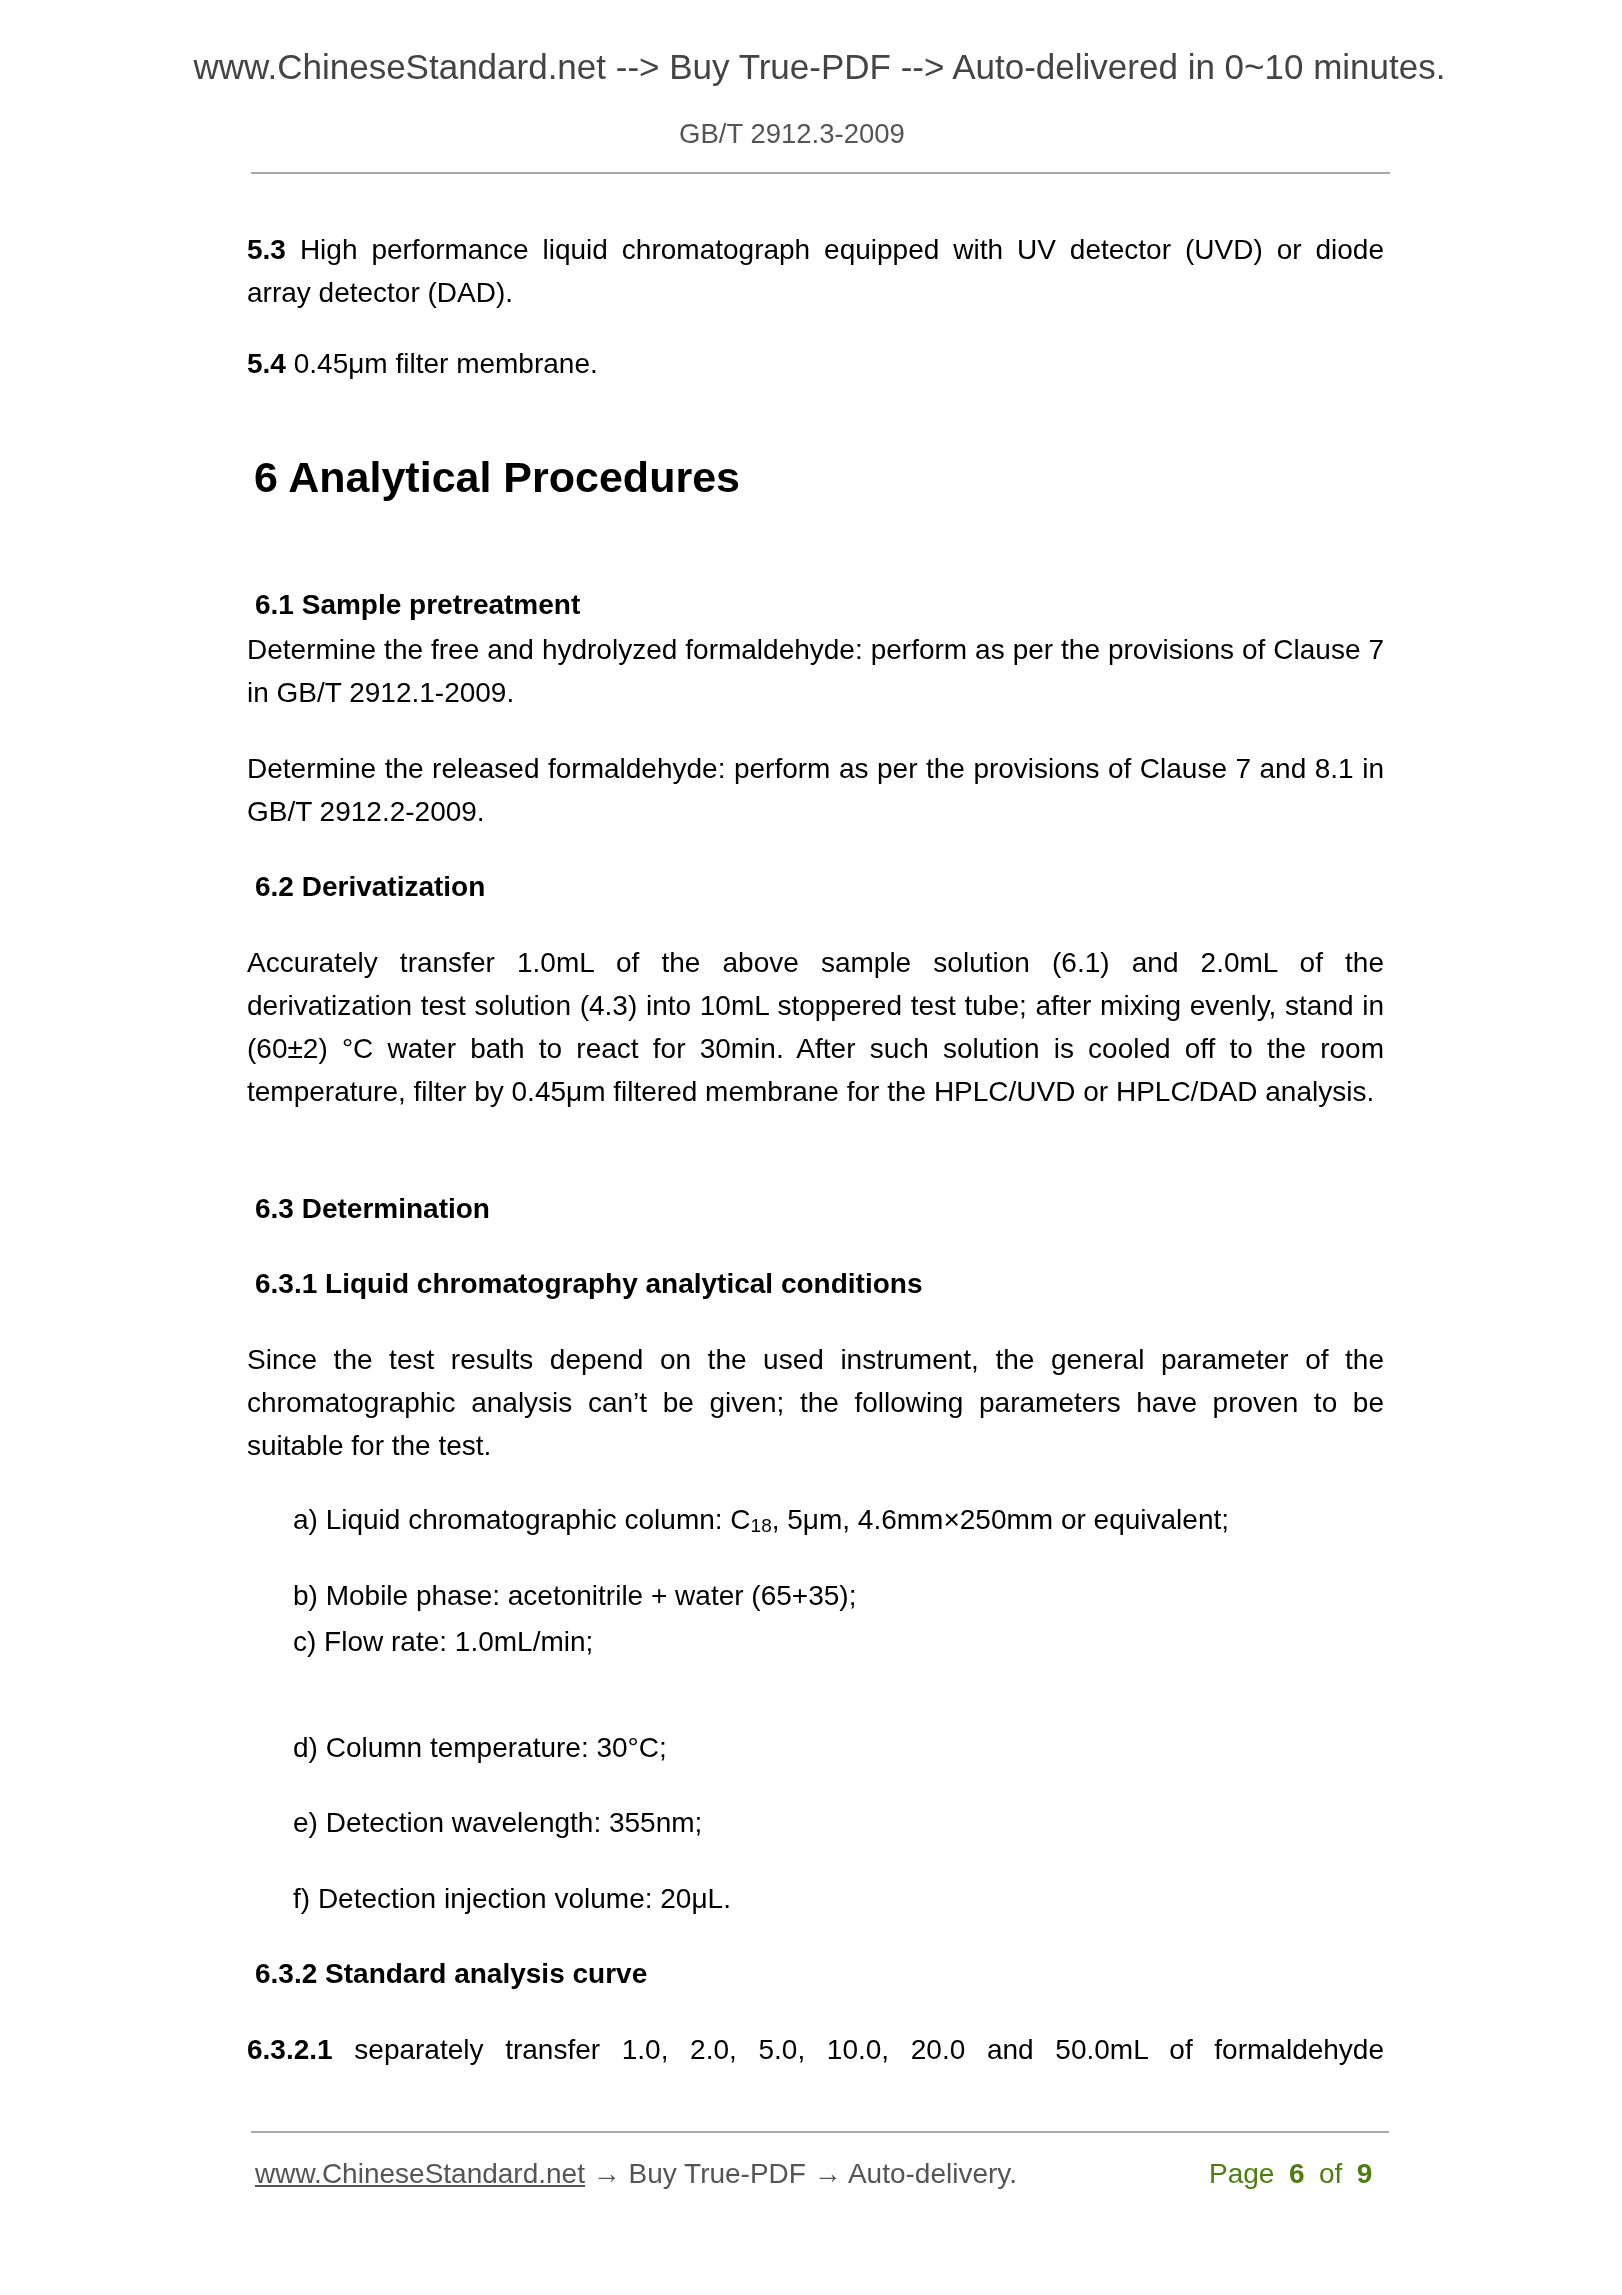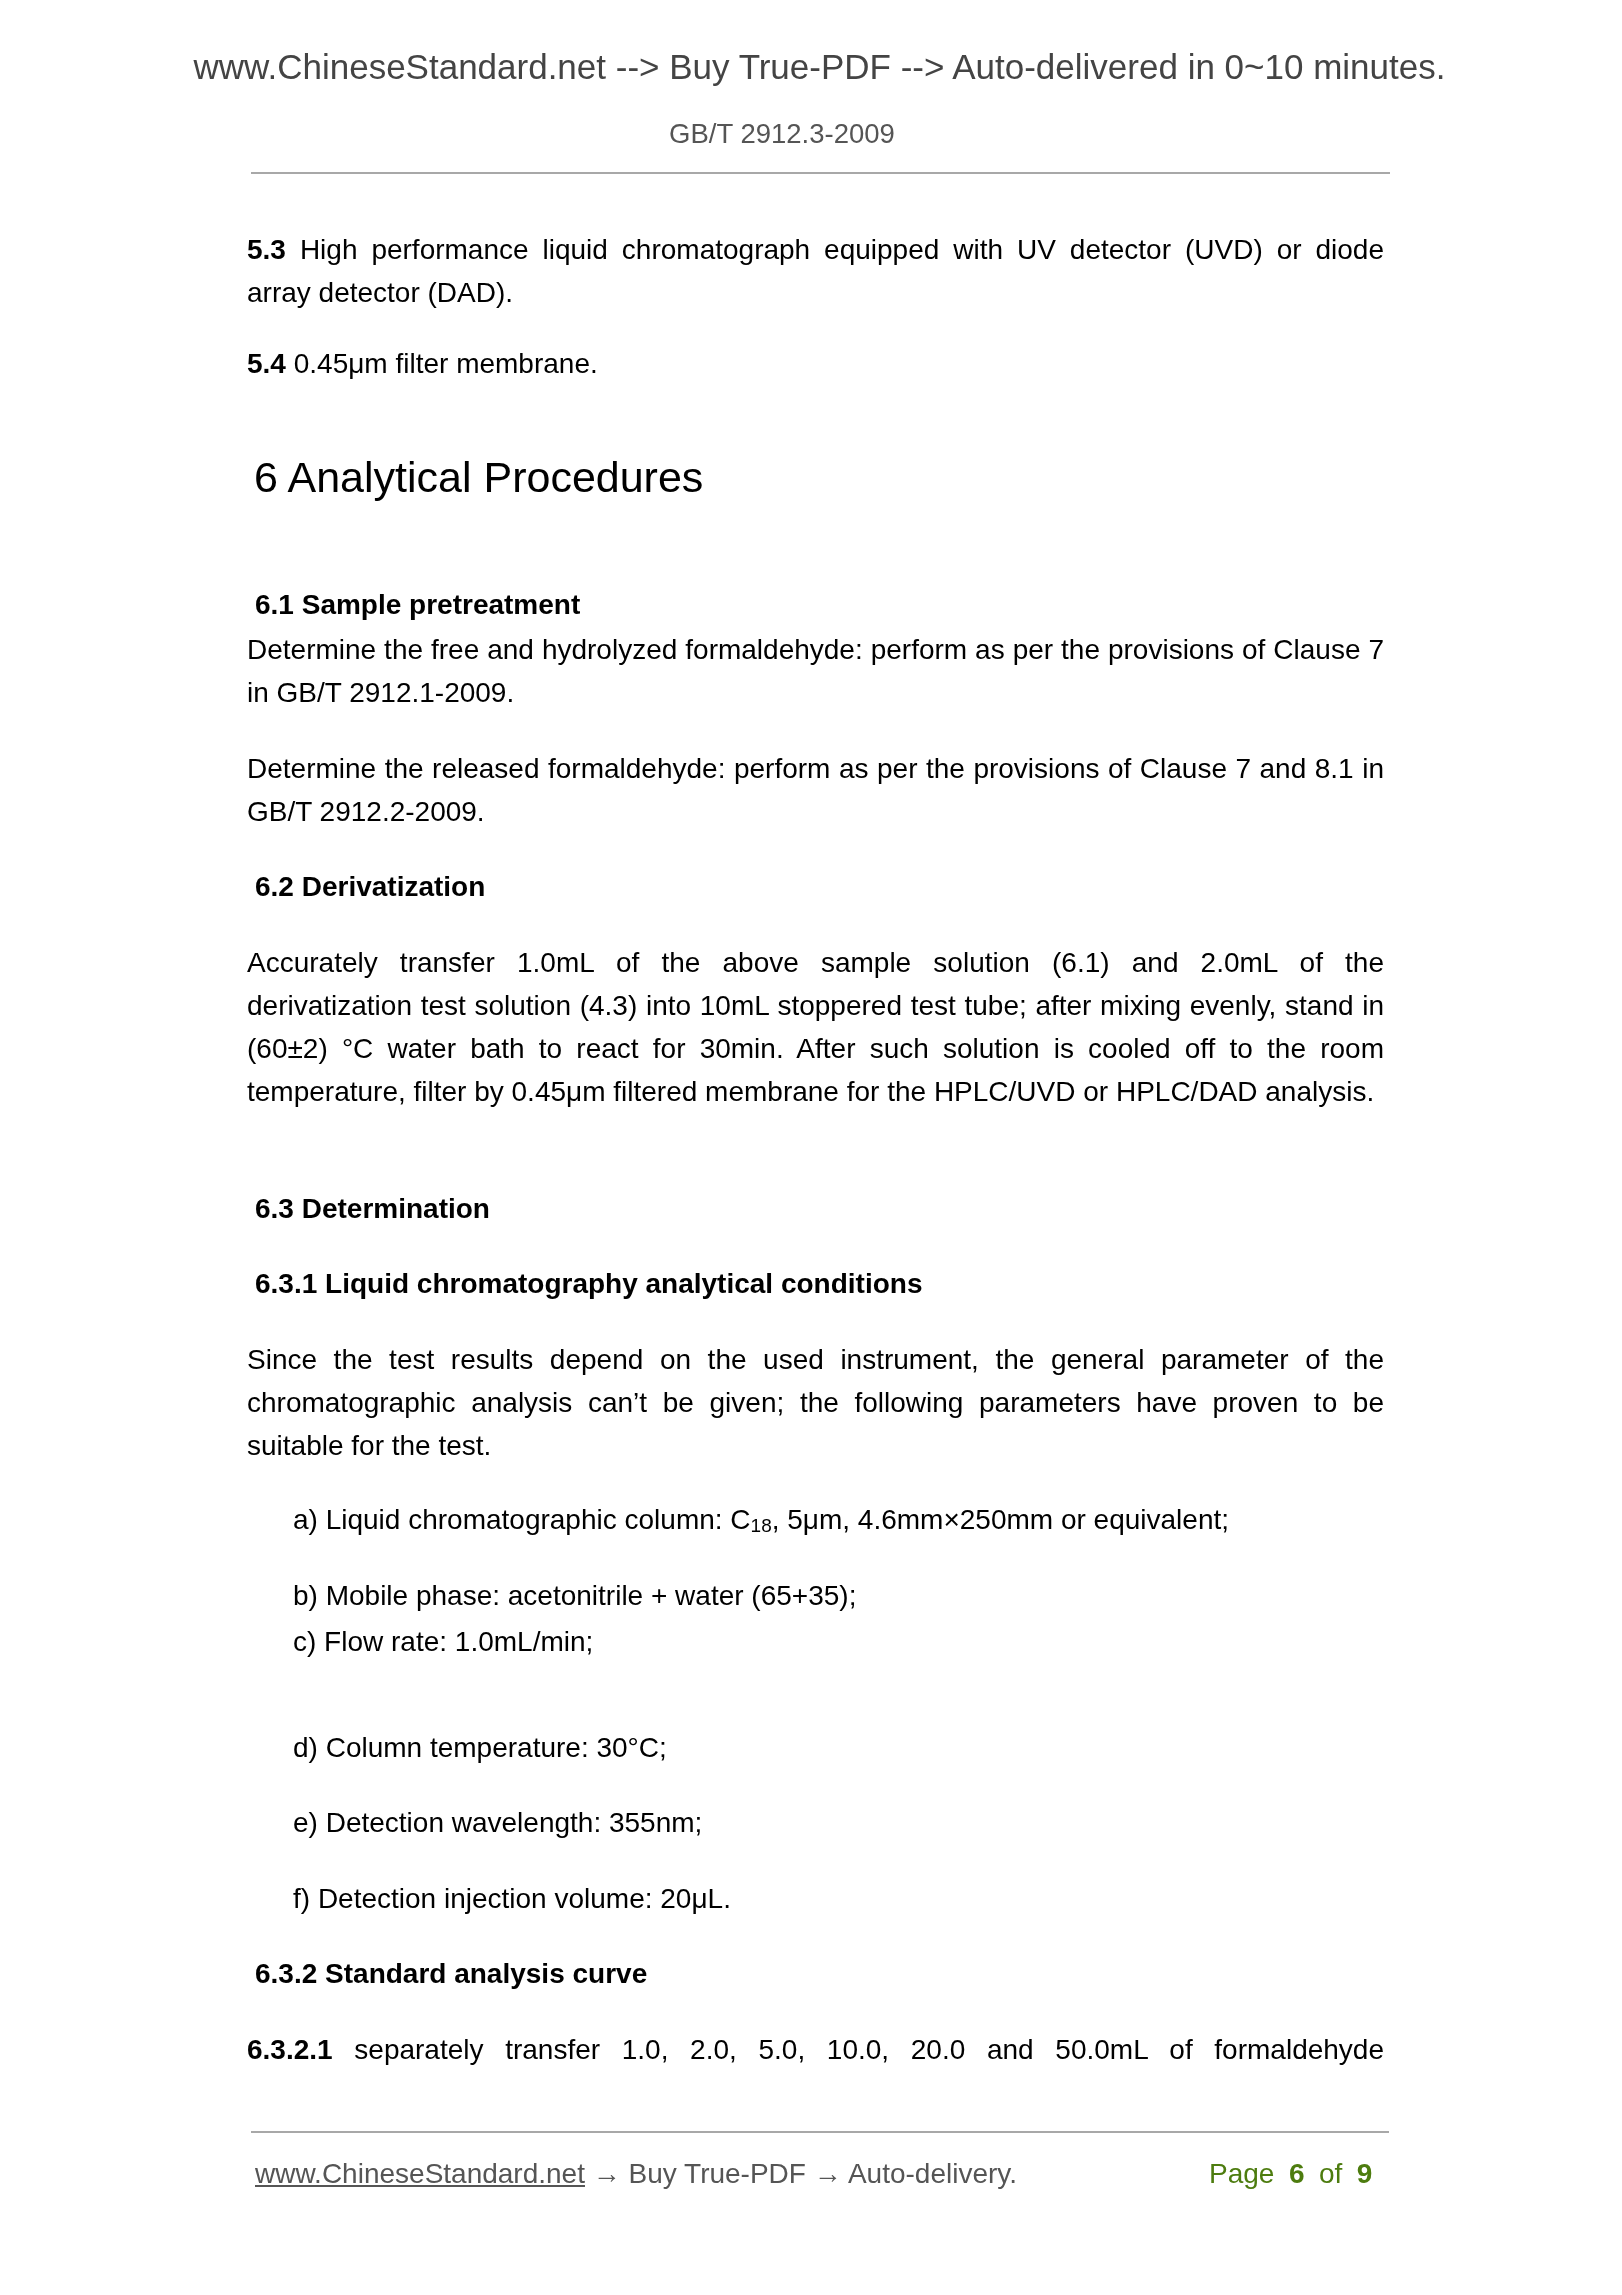--- a/index.html
+++ b/index.html
@@ -1,24 +1,24 @@
 <!DOCTYPE html>
 <html style="font-size:13.3px"><head>
 <meta charset="utf-8">
 <style>
   html, body { margin:0; padding:0; background:#ffffff; }
   body { width:1623px; height:2295px; position:relative; overflow:hidden;
          font-family:"Liberation Sans", sans-serif; color:#000; }
   .abs { position:absolute; white-space:nowrap;margin-left:8px; }
   .banner { left:0; width:1623px; text-align:center; top:43px; font-size:35px; color:#444; line-height:47px; }
-  .docno { left:2px; width:1544px; text-align:center; top:117px; font-size:27.5px; color:#555; line-height:33px; }
+  .docno { left:12px; width:1544px; text-align:center; top:117px; font-size:27.5px; color:#555; line-height:33px; }
   .hr-top { left:243px; width:1139px; top:172px; height:1.7px; background:#a8a8a8; }
   .para { position:absolute; left:247px; width:1137px; font-size:28px; line-height:43px; text-align:justify; }
   .para .num { font-weight:bold; }
-  .h1 { left:246px; font-size:43px; font-weight:normal; line-height:50px; }
+  .h1 { left:246px; font-size:43px; font-weight:bold; line-height:50px; }
   .h2 { left:247px; font-size:28px; font-weight:bold; line-height:43px; }
   .item { left:285px; font-size:28px; line-height:43px; }
   sub { font-size:19px; vertical-align:-3.3px; }
   .hr-bot { left:243px; width:1138px; top:2131px; height:1.7px; background:#a8a8a8; }
   .footer-left { left:247px; top:2155px; font-size:28px; color:#555; line-height:37px; }
   .footer-left a { color:#555; text-decoration:underline; }
   .footer-right { left:1201px; top:2155px; font-size:28px; color:#4d7c0f; line-height:37px; }
   .footer-right b { margin:0 6.7px; }
 </style>
 </head>

